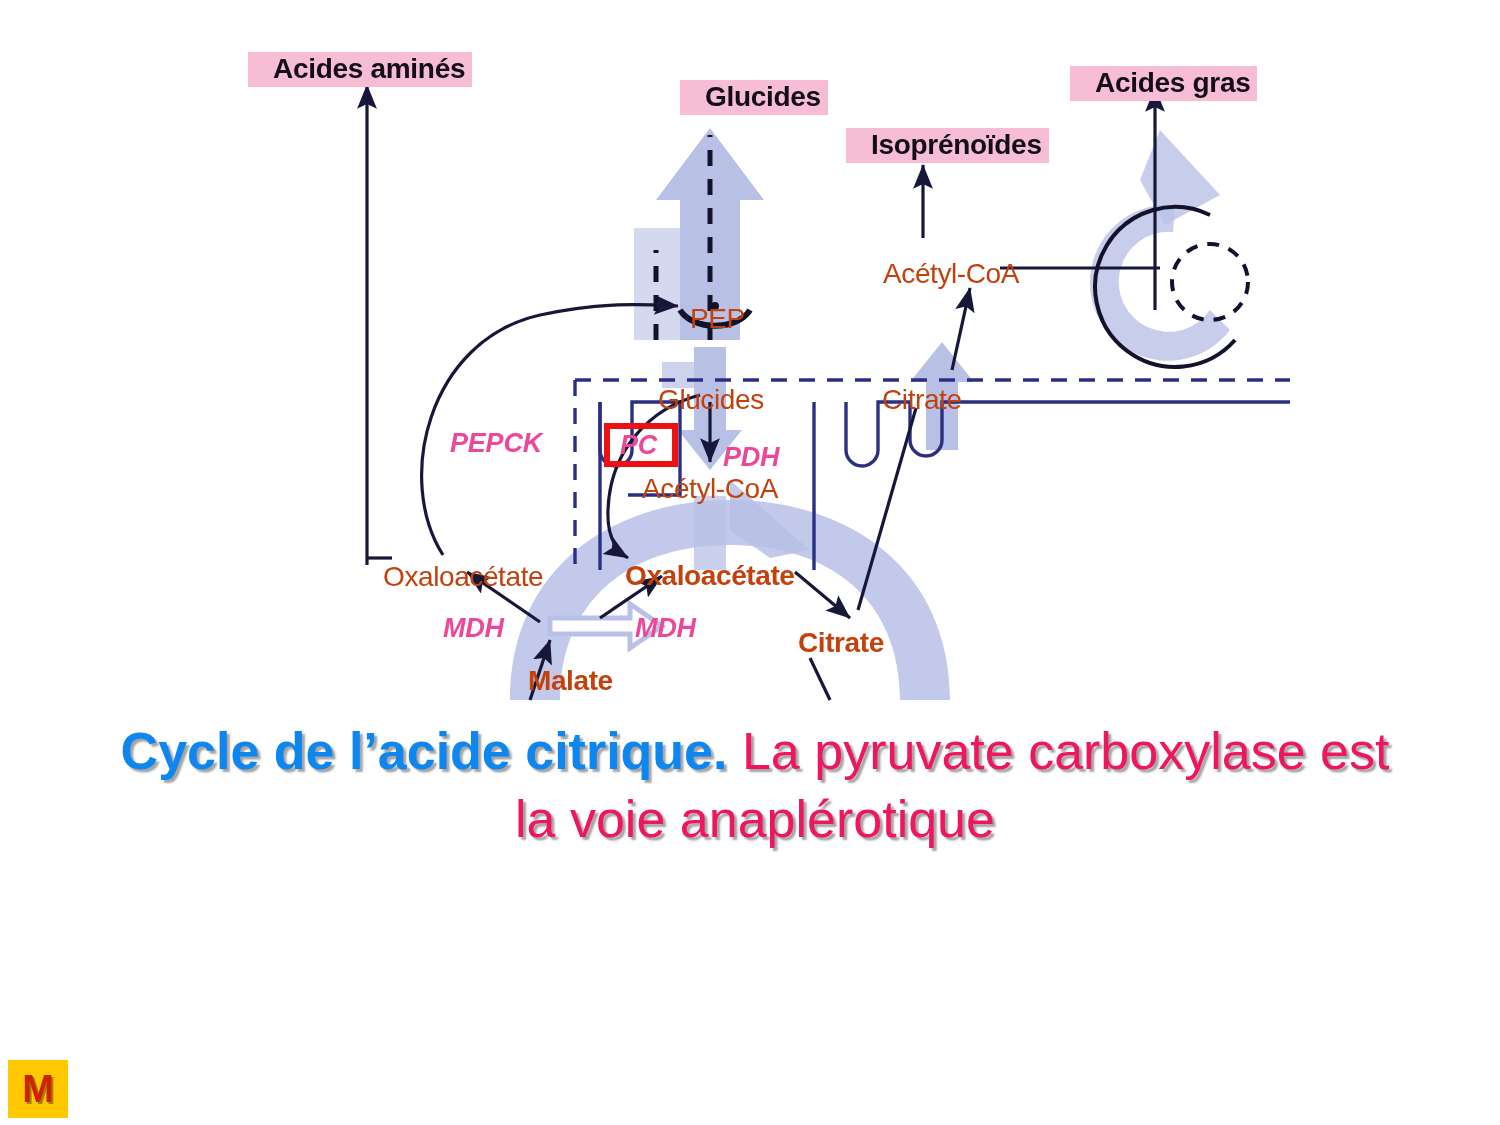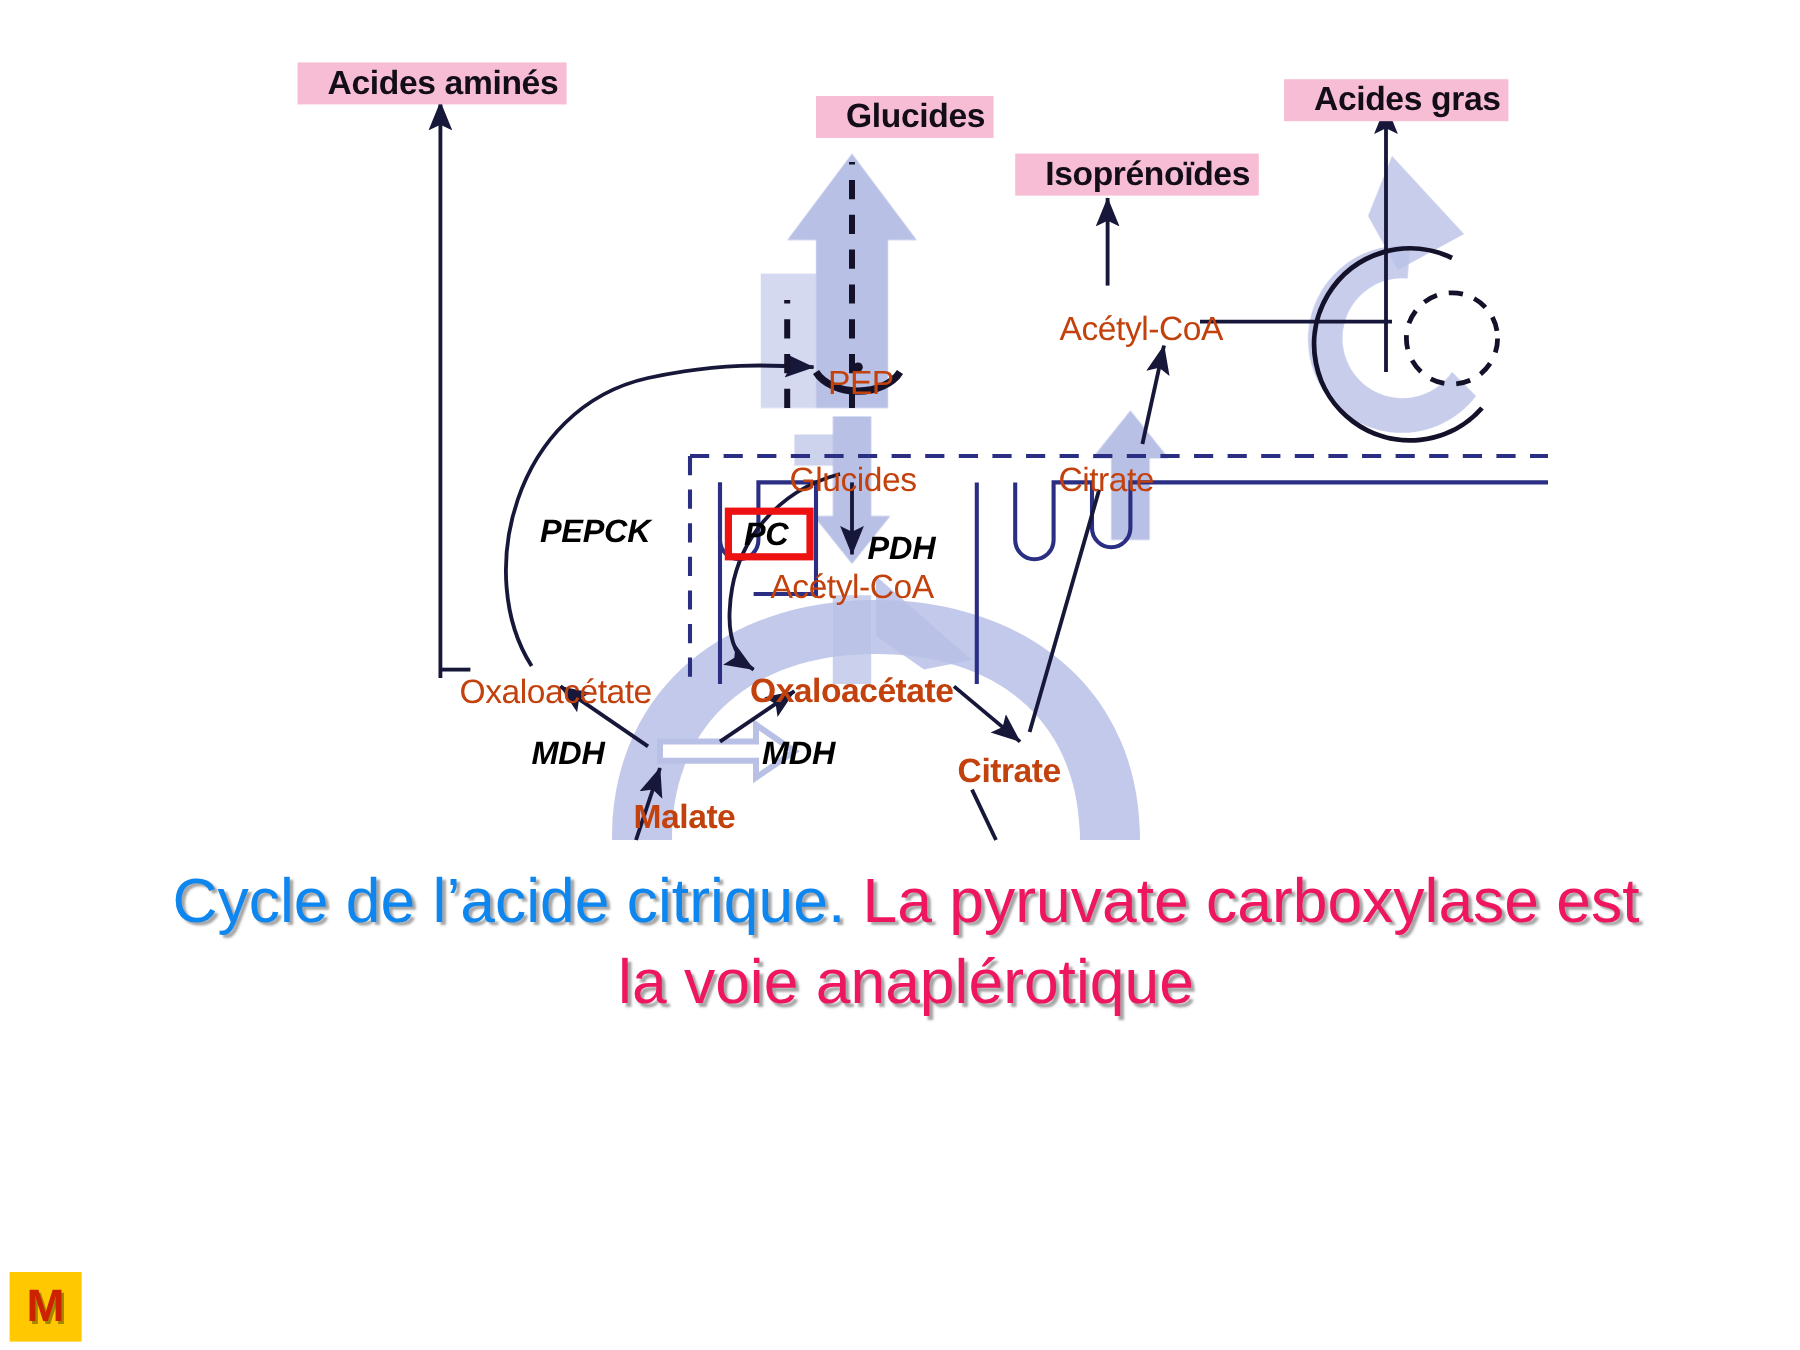--- a/index.html
+++ b/index.html
@@ -62,21 +62,21 @@
     line-height: 1;
     white-space: nowrap;
     font-family: "Liberation Sans", sans-serif;
     letter-spacing: -0.4px;
   }
   .metab.bold { font-weight: bold; }
 
   
   .enzyme {
     position: absolute;
-    color: #000000;
+    color: #ec4899;
     font-style: italic;
     font-weight: bold;
     font-size: 27px;
     line-height: 1;
     white-space: nowrap;
     font-family: "Liberation Sans", sans-serif;
     letter-spacing: -0.2px;
   }
 
   
@@ -94,21 +94,21 @@
     top: 718px;
     width: 1270px;
     text-align: center;
     font-size: 52px;
     line-height: 1.30;
     font-family: "Liberation Sans", sans-serif;
     text-shadow: 3px 3px 2px rgba(90,90,90,0.55);
   }
   #caption .seg-blue {
     color: #0e86ef;
-    font-weight: normal;
+    font-weight: bold;
     text-align: right;
   }
   #caption .seg-pink {
     color: #ef1660;
     font-weight: normal;
   }
 
   
   #logo-badge {
     position: absolute;

